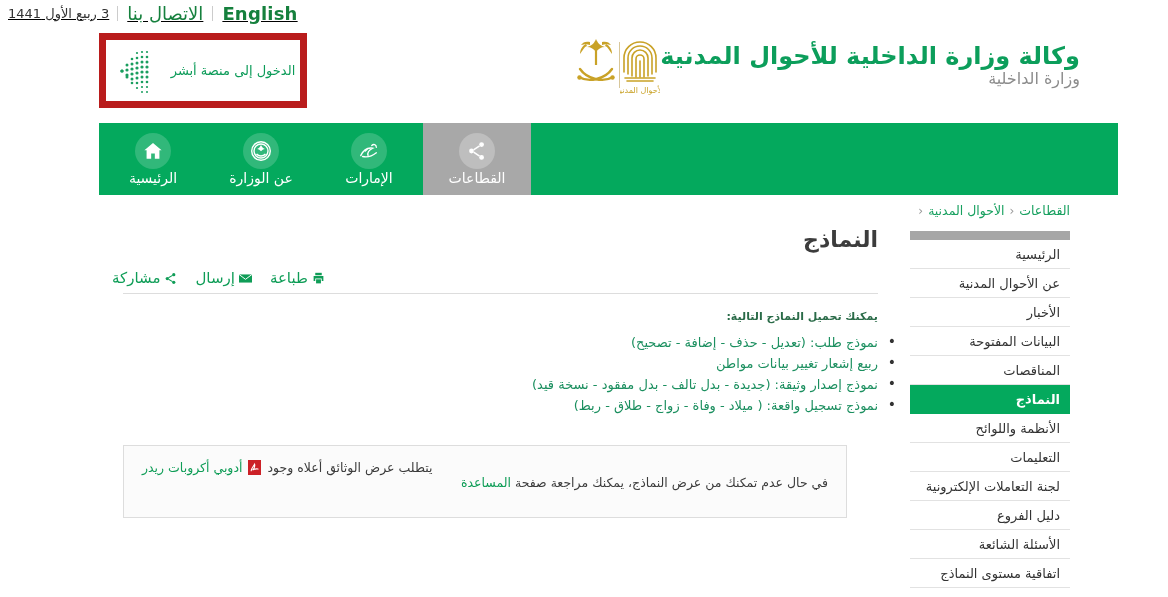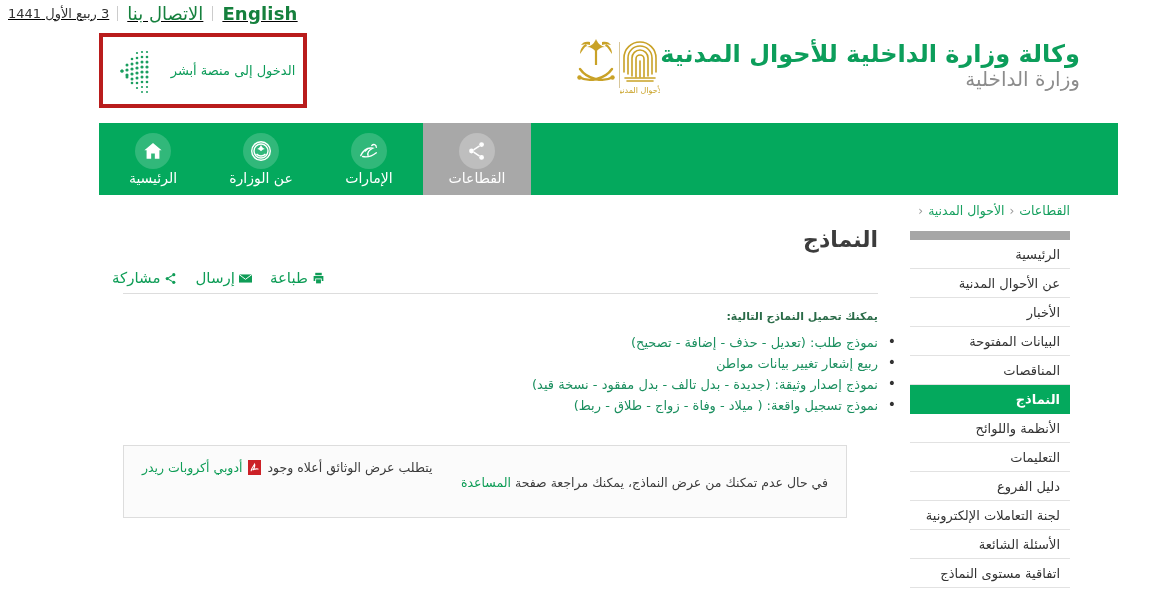--- a/index.html
+++ b/index.html
@@ -31,41 +31,41 @@
   }
   .topbar-link.en { font-weight: bold; letter-spacing: .2px; }
 
   
   .header {
     position: absolute; top: 26px; left: 0; width: 1168px; height: 97px;
   }
   .absher-box {
     position: absolute; top: 7px; left: 99px;
     width: 208px; height: 75px;
-    border: 4px solid #b91c1c; background: #ffffff;
+    border: 7px solid #b91c1c; background: #ffffff;
     display: flex; align-items: center; justify-content: center;
     gap: 18px; cursor: pointer;
   }
   .absher-text { font-size: 13px; color: #0b9b58; white-space: nowrap; }
   .absher-mark { width: 42px; height: 48px; flex: none; }
 
   .brand {
     position: absolute; top: 8px; right: 88px;
     display: flex; flex-direction: row; align-items: center; 
   }
   .brand-emblem { width: 46px; height: 60px; flex: none; }
   .brand-divider { width: 1px; height: 46px; background: #d8c79a; }
   .brand-fp { width: 40px; height: 62px; flex: none; }
   .brand-words { text-align: right; direction: rtl; }
   .brand-title {
     font-size: 24px; color: #0c9e5b; font-weight: bold;
     line-height: 1.25; white-space: nowrap;
   }
   .brand-sub {
-    font-size: 20px; color: #8c8c8c; line-height: 1.25;
+    font-size: 16px; color: #8c8c8c; line-height: 1.25;
     white-space: nowrap; margin-top: -2px;
   }
 
   
   .nav {
     position: absolute; top: 123px; left: 99px;
     width: 1019px; height: 72px; background: #04a95d;
     display: flex; flex-direction: row; justify-content: flex-end;
   }
   .nav-item {
@@ -333,22 +333,22 @@
     <div class="sidebar">
       <div class="sidebar-cap"></div>
       <a class="side-item">الرئيسية</a>
       <a class="side-item">عن الأحوال المدنية</a>
       <a class="side-item">الأخبار</a>
       <a class="side-item">البيانات المفتوحة</a>
       <a class="side-item">المناقصات</a>
       <a class="side-item active">النماذج</a>
       <a class="side-item">الأنظمة واللوائح</a>
       <a class="side-item">التعليمات</a>
+      <a class="side-item">لجنة التعاملات الإلكترونية</a>
       <a class="side-item">دليل الفروع</a>
-      <a class="side-item">لجنة التعاملات الإلكترونية</a>
       <a class="side-item">الأسئلة الشائعة</a>
       <a class="side-item">اتفاقية مستوى النماذج</a>
     </div>
 
     <div class="content">
       <h1 class="page-title">النماذج</h1>
 
       <div class="toolbar">
         <a class="tool-btn">
           <svg class="pdf-ico" width="14" height="14" viewBox="0 0 16 16" fill="#0f9d57">

